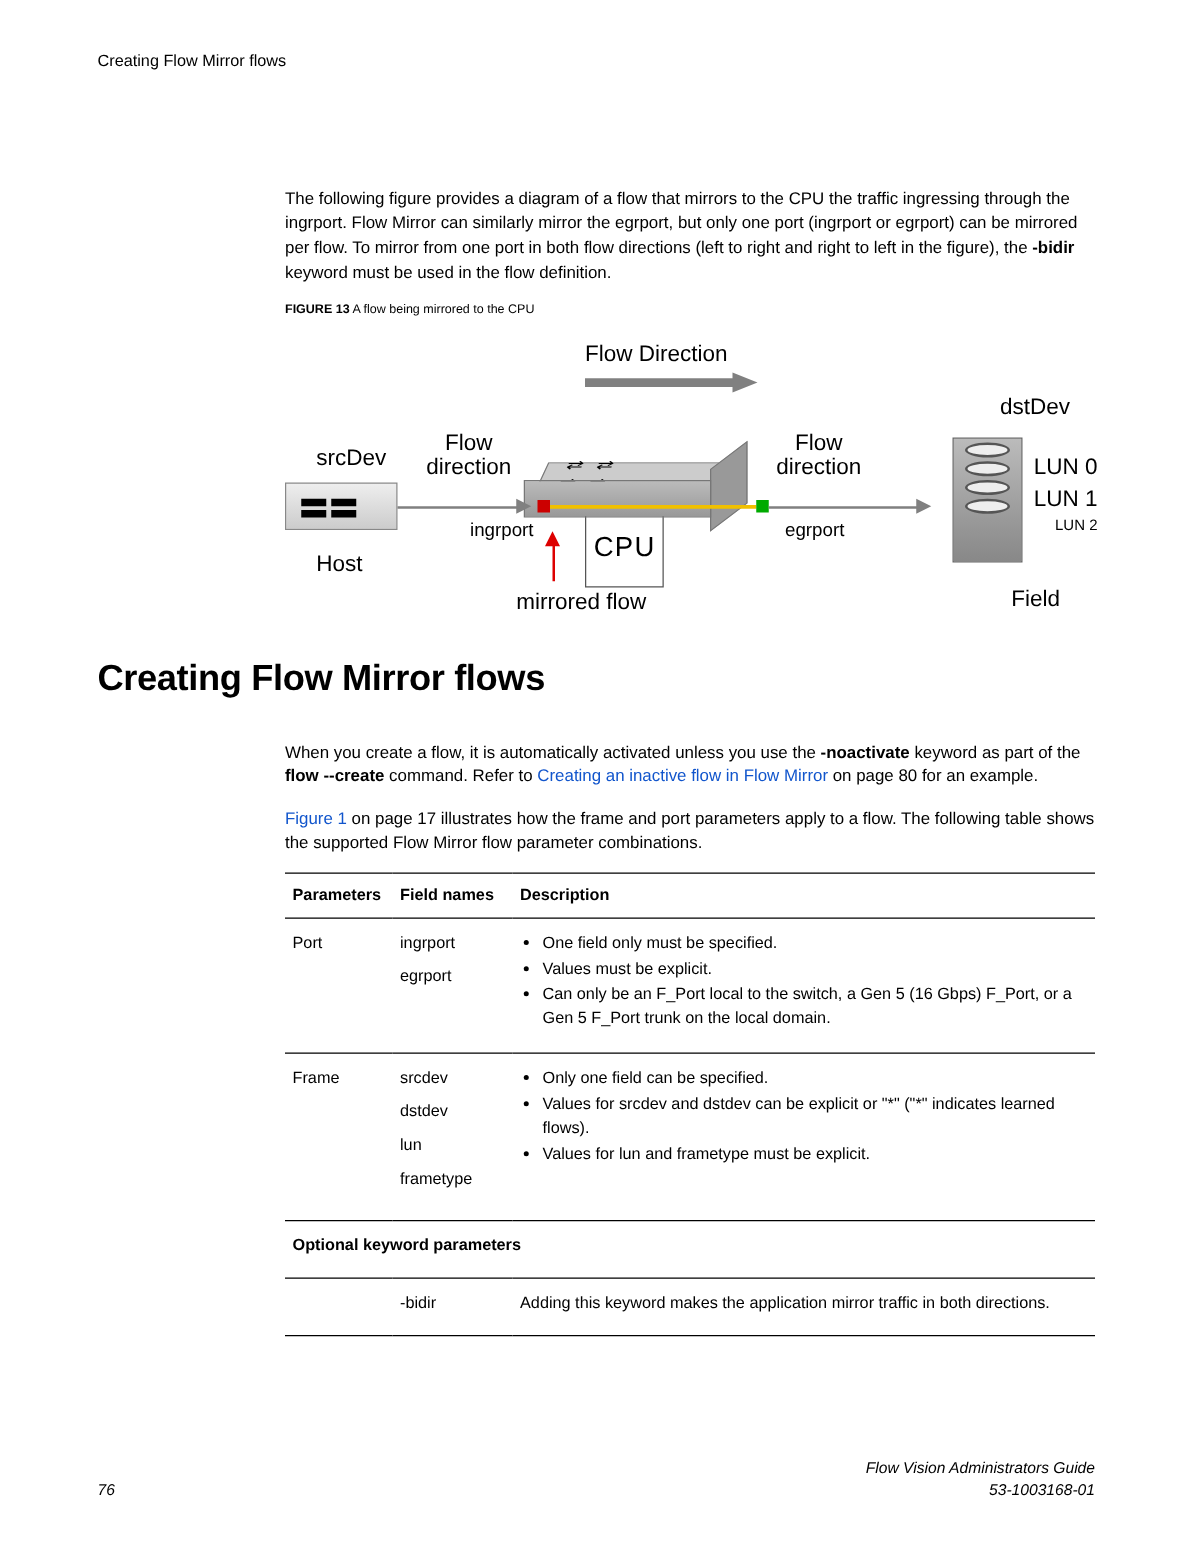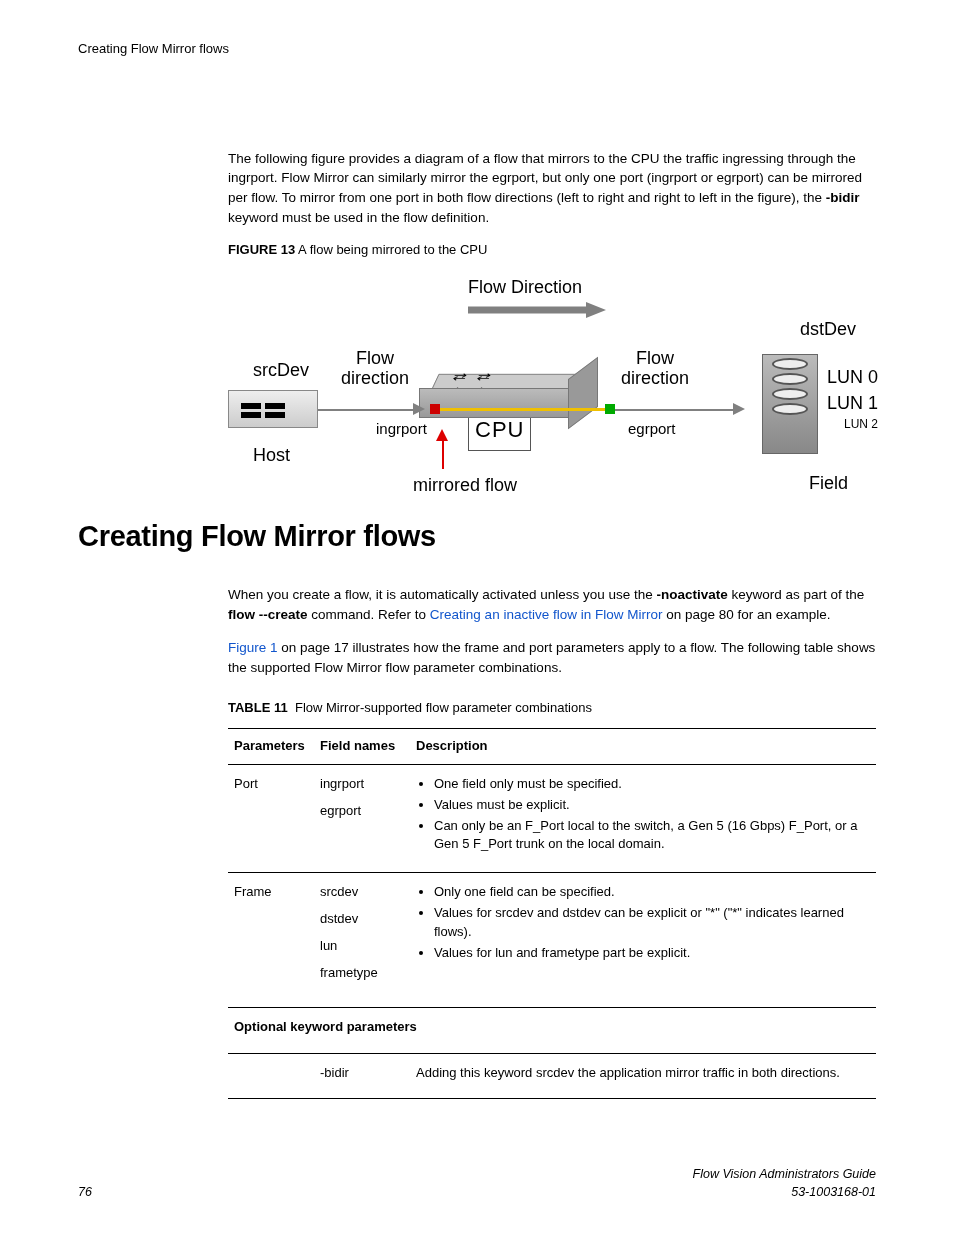--- a/index.html
+++ b/index.html
@@ -13,43 +13,43 @@
     position: relative;
     padding: 40px 78px 0 78px;
     line-height: 1.45;
   }
   .header-text { font-size: 13px; color: #000; margin-bottom: 90px; }
   .content { margin-left: 150px; }
   .para { margin-bottom: 14px; }
   .bold { font-weight: bold; }
   .link { color: #1155cc; }
   .italic { font-style: italic; }
-  .figure-caption { font-size: 13px; margin-bottom: 14px; }
+  .figure-caption { font-size: 10px; margin-bottom: 14px; }
   .figure-caption .figno { font-weight: bold; }
   .figure-area {
     position: relative;
     height: 220px;
-    margin-bottom: 21px;
+    margin-bottom: 32px;
     margin-left: -150px;
     width: 800px;
   }
   .figlabel { position: absolute; font-family: Arial, Helvetica, sans-serif; color:#000; }
   .flow-direction-label { font-size: 18px; left: 390px; top: 0; }
   .big-arrow { position:absolute; left: 390px; top: 26px; }
   .dstdev-label { font-size: 18px; right: 22px; top: 42px; }
   .srcdev-label { font-size: 18px; left: 175px; top: 83px; }
   .flowdir1 { font-size: 18px; text-align:center; left: 263px; top: 75px; line-height:1.1;}
   .flowdir2 { font-size: 18px; text-align:center; left: 543px; top: 75px; line-height:1.1;}
   .lun0 { font-size: 18px; right: 0; top: 90px; }
   .lun1 { font-size: 18px; right: 0; top: 116px; }
   .lun2 { font-size: 12px; right: 0; top: 142px; }
   .host-label { font-size: 18px; left: 175px; top: 168px; }
   .ingrport-label { font-size: 15px; left: 298px; top: 144px; }
   .egrport-label { font-size: 15px; left: 550px; top: 144px; }
-  .cpu-label { font-size: 22px; left: 390px; top: 135px; letter-spacing:1px; border:1.5px solid #555; padding:4px 6px; background:#fff;}
+  .cpu-label { font-size: 22px; left: 390px; top: 135px; letter-spacing:1px; border:1.5px solid #555; padding:16px 6px; background:#fff;}
   .mirrored-flow-label { font-size: 18px; left: 335px; top: 198px; }
   .target-label { font-size: 18px; right: 30px; top: 196px; }
   
   .host-box {
     position:absolute; left:150px; top:116px; width:90px; height:38px;
     background: linear-gradient(#eee,#ccc);
     border:1px solid #888;
   }
   .host-box::before {
     content:''; position:absolute; left:12px; top:12px; width:20px; height:6px; background:#000;
@@ -214,23 +214,20 @@
 <div class="content">
 
   <p class="para">
     <span>When you create a flow, it is automatically activated unless you use the </span><span class="bold">-noactivate</span><span> keyword as part of the </span><span class="bold">flow --create</span><span> command. Refer to </span><span class="link">Creating an inactive flow in Flow Mirror</span><span> on page 80 for an example.</span>
   </p>
 
   <p class="para">
     <span class="link">Figure 1</span><span> on page 17 illustrates how the frame and port parameters apply to a flow. The following table shows the supported Flow Mirror flow parameter combinations.</span>
   </p>
 
-  <p class="table-caption">
-    <span class="tblno">TABLE 11</span>&nbsp;&nbsp;<span>Flow Mirror-supported flow parameter combinations</span>
-  </p>
 
   <table class="paramtable">
     <thead>
       <tr>
         <th style="width:86px;">Parameters</th>
         <th style="width:96px;">Field names</th>
         <th>Description</th>
       </tr>
     </thead>
     <tbody>
@@ -253,31 +250,31 @@
         <td class="fields">
           <div>srcdev</div>
           <div>dstdev</div>
           <div>lun</div>
           <div>frametype</div>
         </td>
         <td>
           <ul>
             <li>Only one field can be specified.</li>
             <li>Values for srcdev and dstdev can be explicit or "*" ("*" indicates learned flows).</li>
-            <li>Values for lun and frametype part be explicit.</li>
+            <li>Values for lun and frametype must be explicit.</li>
           </ul>
         </td>
       </tr>
       <tr class="subheader-row">
         <td colspan="3">Optional keyword parameters</td>
       </tr>
       <tr>
         <td></td>
         <td>-bidir</td>
-        <td>Adding this keyword srcdev the application mirror traffic in both directions.</td>
+        <td>Adding this keyword makes the application mirror traffic in both directions.</td>
       </tr>
     </tbody>
   </table>
 </div>
 
 <div class="footer">
   <div class="pageno">76</div>
   <div class="docinfo">
     <div>Flow Vision Administrators Guide</div>
     <div>53-1003168-01</div>

